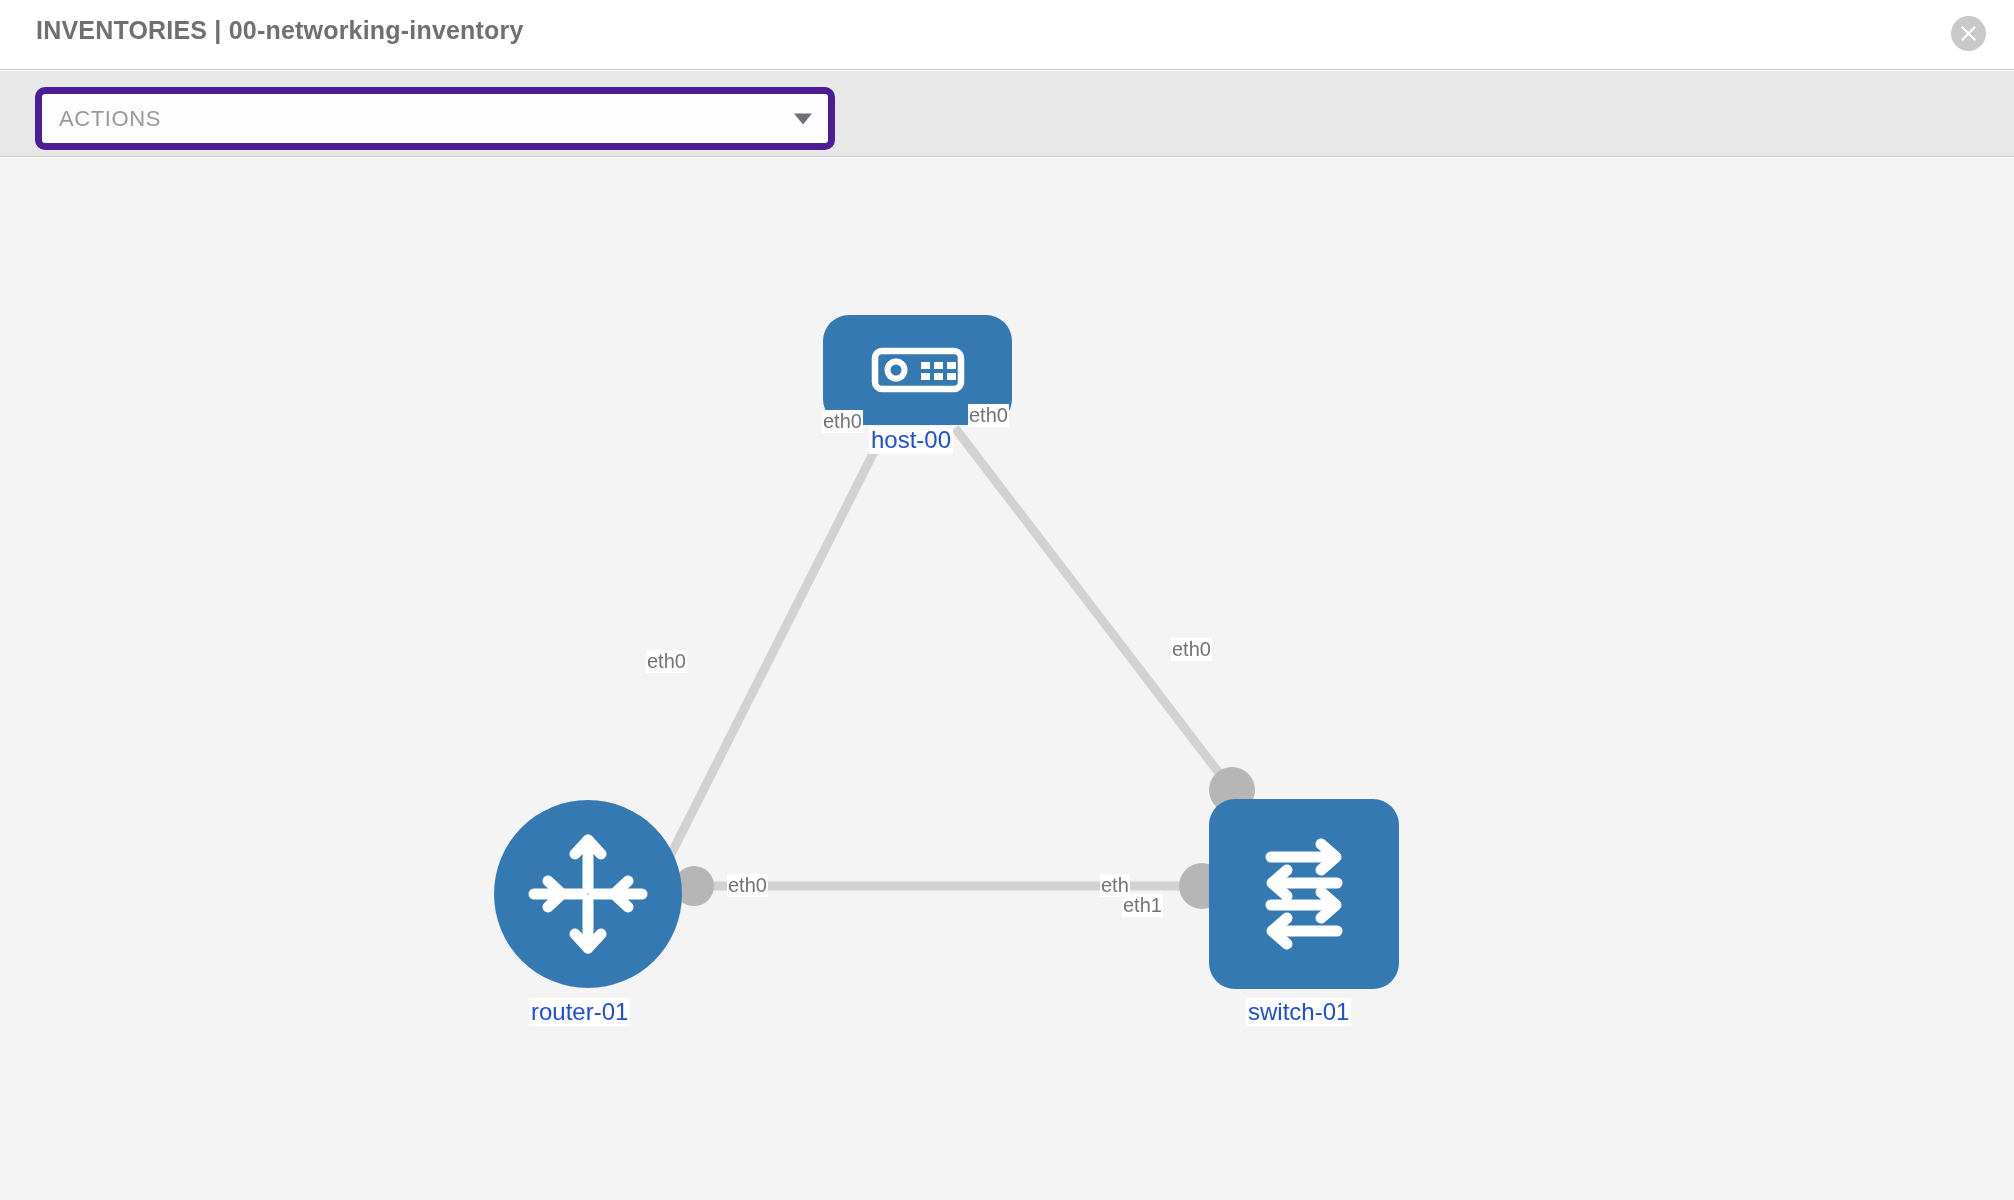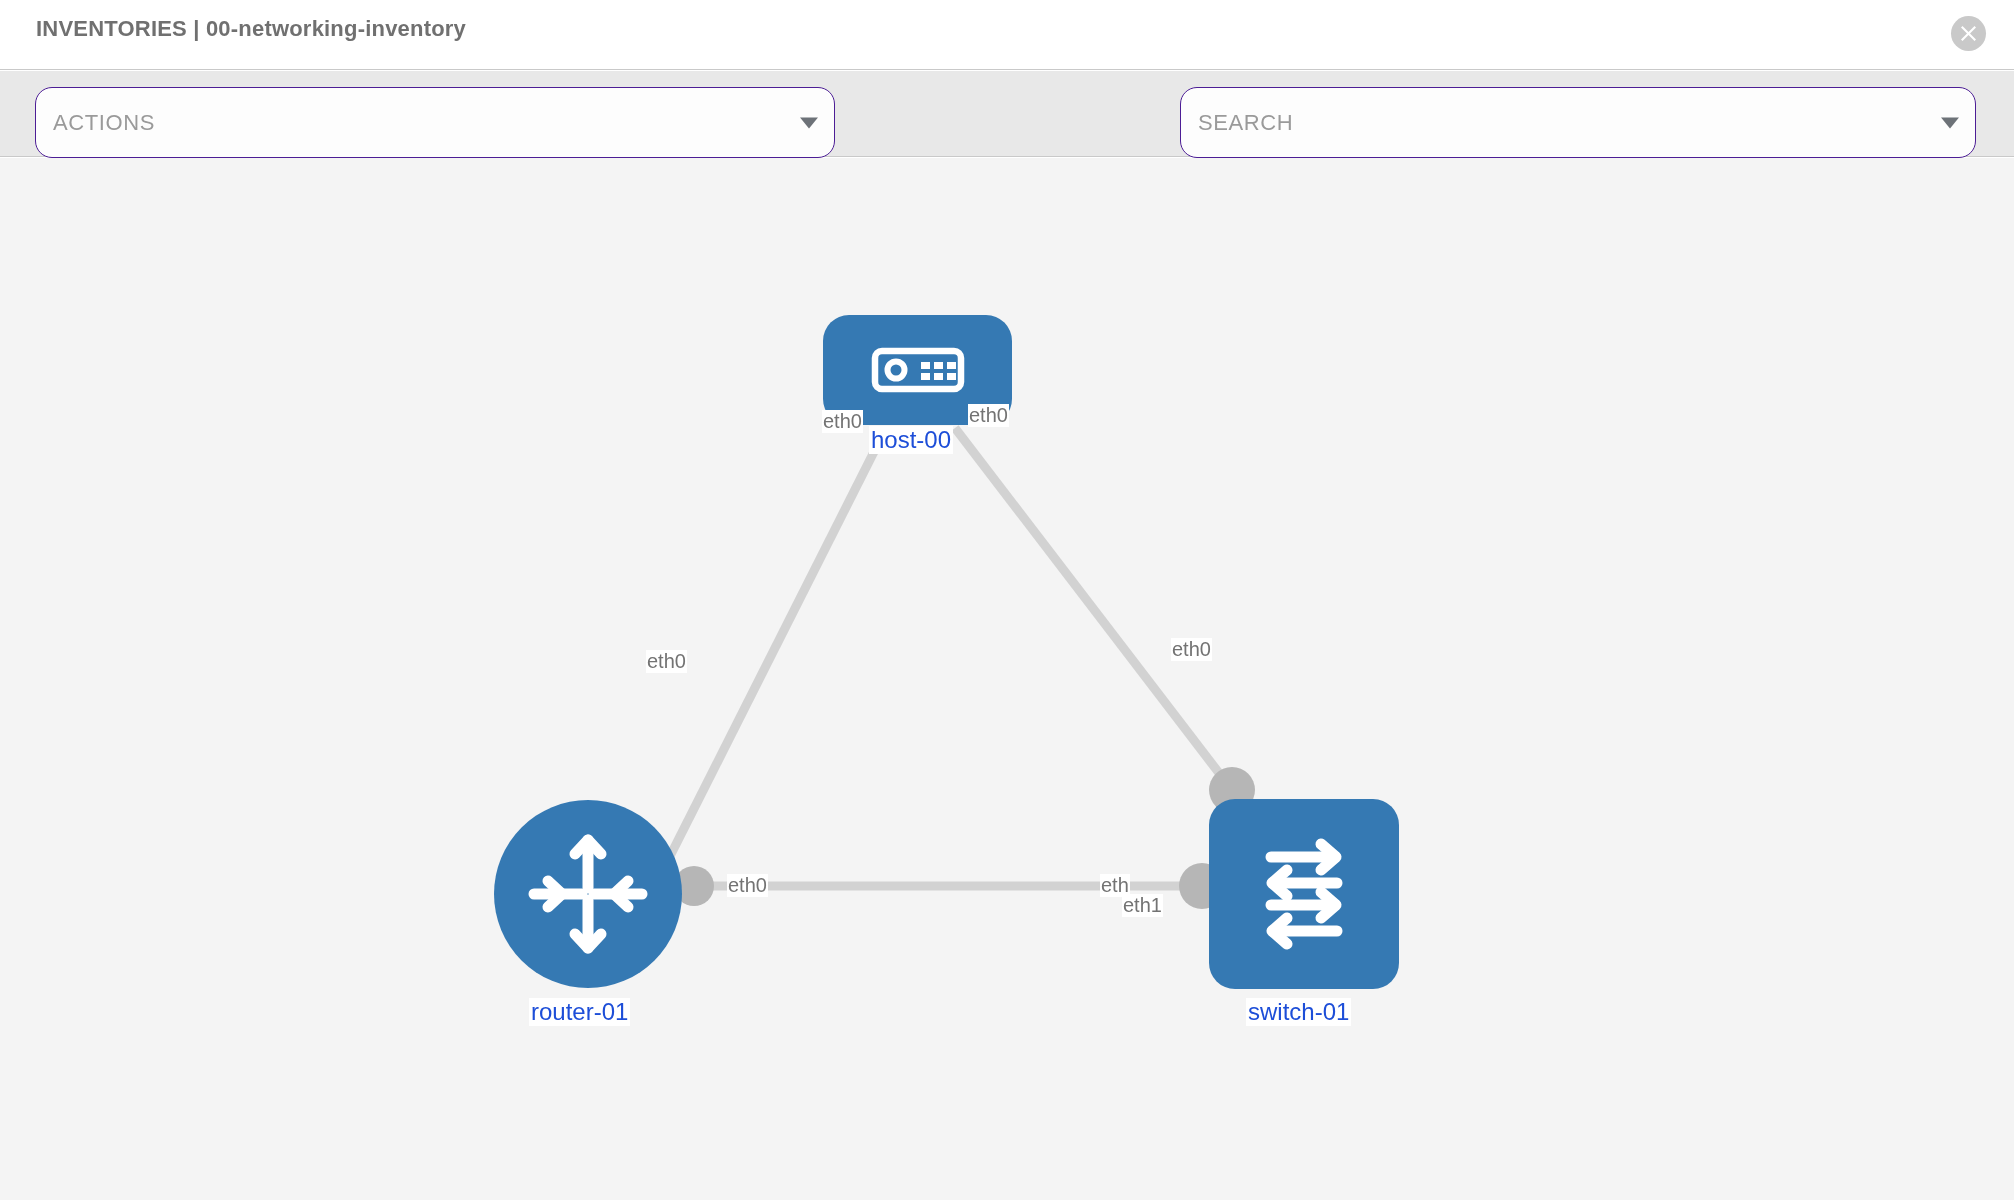--- a/index.html
+++ b/index.html
@@ -12,41 +12,41 @@
   #app { position: relative; width: 2014px; height: 1200px; }
 
   
   .header {
     position: absolute; left: 0; top: 0; width: 2014px; height: 70px;
     background: #ffffff;
     border-bottom: 1px solid #c9c9c9;
   }
   .header-title {
     position: absolute; left: 36px; top: 16px;
-    font-size: 22px; font-weight: bold; color: #707070;
+    font-size: 25px; font-weight: bold; color: #707070;
     letter-spacing: .2px; white-space: nowrap;
   }
   .close-btn {
     position: absolute; right: 28px; top: 16px;
     width: 35px; height: 35px; border-radius: 50%;
     background: #c9c9c9; cursor: pointer;
   }
   .close-btn svg { display: block; }
 
   
   .toolbar {
     position: absolute; left: 0; top: 71px; width: 2014px; height: 86px;
     background: #e8e8e8;
     border-bottom: 1px solid #c9c9c9;
   }
   .field {
-    position: absolute; height: 71px;
+    position: absolute; height: 63px;
     background: #fdfdfd;
-    border: 1px solid #4c1d95;
-    border-radius: 17px;
+    border: 7px solid #4c1d95;
+    border-radius: 10px;
     cursor: pointer;
   }
   .field-text {
     position: absolute; left: 17px; top: 50%; transform: translateY(-50%);
     font-size: 22px; color: #9a9a9a; letter-spacing: .6px;
     white-space: nowrap;
   }
   .caret {
     position: absolute; right: 16px; top: 50%;
     transform: translateY(-50%);
@@ -128,24 +128,20 @@
 
     <div class="tool-icon" id="key-btn">
       <svg width="46" height="46" viewBox="0 0 46 46" aria-hidden="true">
         <circle cx="17" cy="19" r="8.6" fill="none" stroke="#6d7278" stroke-width="4.2"></circle>
         <path d="M23.2 25 L36.5 33.2" stroke="#6d7278" stroke-width="4.2" stroke-linecap="round"></path>
         <path d="M31.5 27.4 L34.3 32.2" stroke="#6d7278" stroke-width="4" stroke-linecap="round"></path>
         <path d="M35.6 30.6 L38 35" stroke="#6d7278" stroke-width="4" stroke-linecap="round"></path>
       </svg>
     </div>
 
-    <div class="field" id="search-input">
-      <span class="field-text">SEARCH</span>
-      <span class="caret"></span>
-    </div>
   </div>
 
   <div class="canvas">
 
     <svg id="topology" width="2014" height="1042">
       <g id="links-group">
           <line x1="886" y1="270" x2="660" y2="718" stroke="#d2d2d2" stroke-width="9"></line>
           <line x1="955" y1="270" x2="1232" y2="632" stroke="#d2d2d2" stroke-width="9"></line>
           <line x1="688" y1="728" x2="1205" y2="728" stroke="#d2d2d2" stroke-width="9"></line>
         </g>

